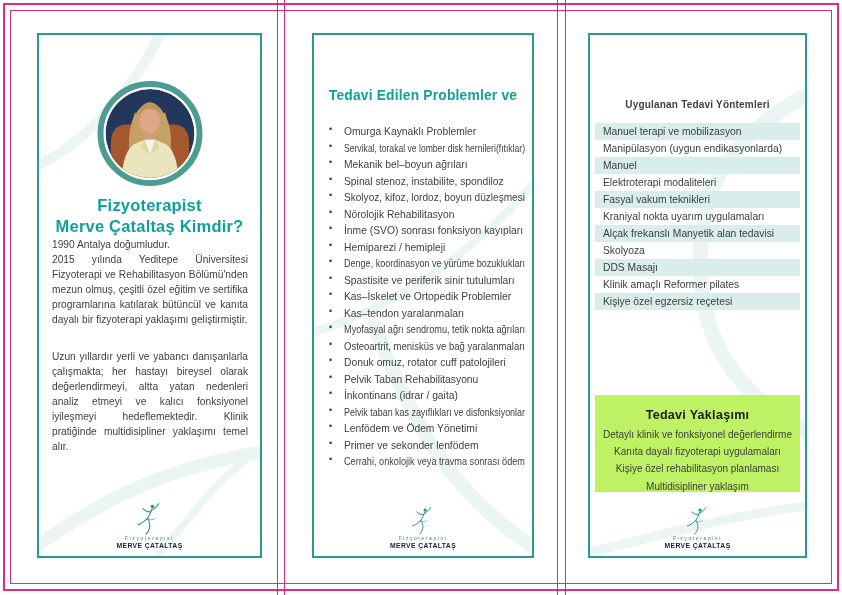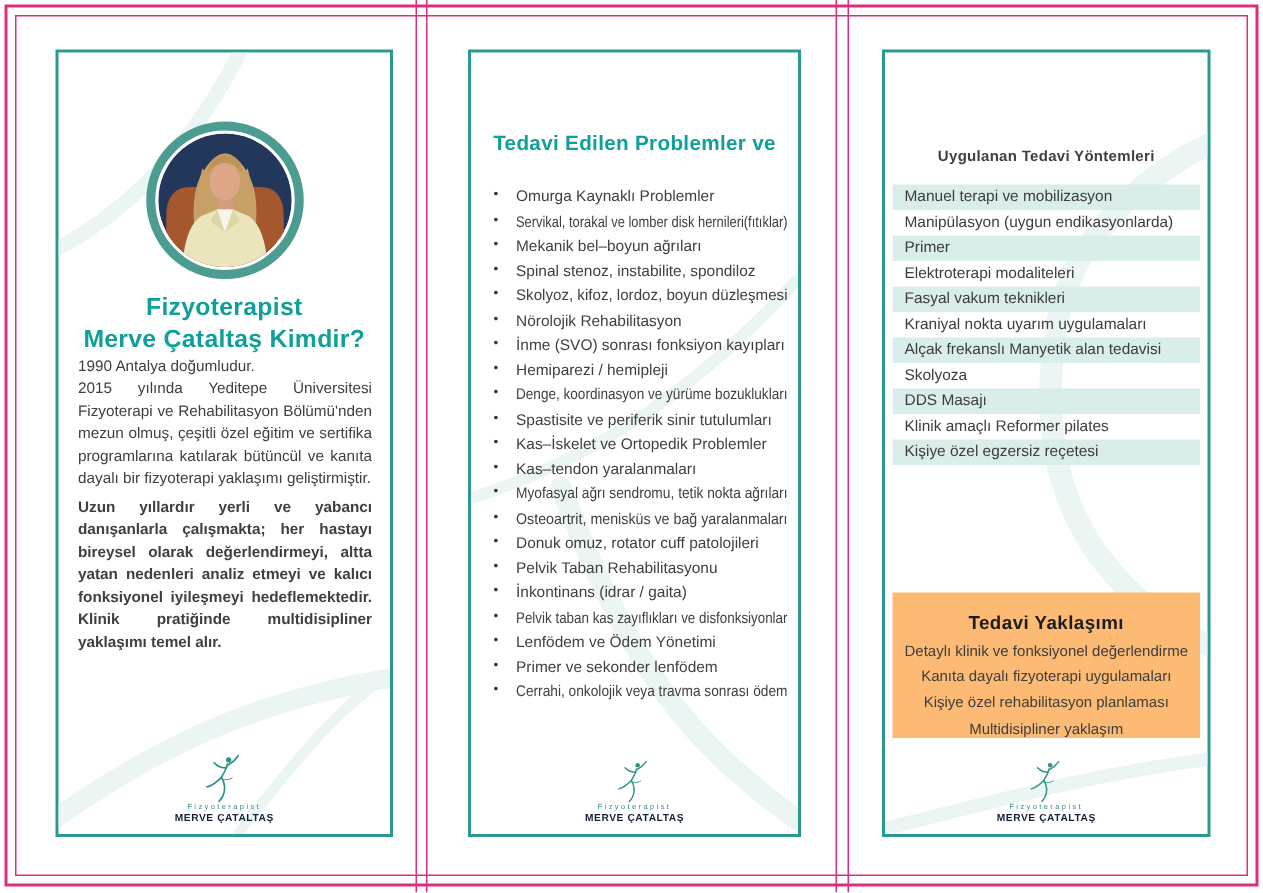--- a/index.html
+++ b/index.html
@@ -23,21 +23,21 @@
 
   
   .photo-ring{position:absolute;left:50%;top:46px;transform:translateX(-50%);
     width:89px;height:89px;border-radius:50%;border:6px solid #4d9c92;background:#fff;padding:2px;}
   .photo-ring svg{width:89px;height:89px;border-radius:50%;display:block;}
   .h-about{position:absolute;left:0;right:0;top:160px;margin:0;text-align:center;
     color:#10a09a;font-size:16.5px;font-weight:bold;line-height:1.25;letter-spacing:.2px;}
   .about-text{position:absolute;left:13px;right:12px;top:203px;
     color:#3f3f3f;font-size:10.2px;line-height:1.47;text-align:justify;}
   .about-text p{margin:0;}
-  .about-text p.gap{margin-top:4px;font-weight:bold;}
+  .about-text p.gap{margin-top:22px;}
 
   
   .logo{position:absolute;left:0;right:0;bottom:7px;text-align:center;line-height:1.1;}
   .logo svg{display:block;margin:0 auto 1px auto;}
   .logo-sub{font-size:5px;letter-spacing:1.6px;color:#2f9288;text-transform:none;}
   .logo-name{font-size:6.8px;font-weight:bold;color:#15203c;letter-spacing:.4px;}
 
   
   .h-mid{position:absolute;left:0;right:0;top:52px;margin:0;text-align:center;
     color:#10a09a;font-size:13.8px;font-weight:bold;line-height:1.25;letter-spacing:.2px;}
@@ -48,21 +48,21 @@
   .bullets .txt{white-space:nowrap;display:inline-block;}
 
   
   .h-right{position:absolute;left:0;right:0;top:64px;margin:0;text-align:center;
     color:#404040;font-size:10px;font-weight:bold;letter-spacing:.2px;}
   .treat-list{position:absolute;left:5px;right:5px;top:88px;}
   .t-row{height:17px;display:flex;align-items:center;padding-left:8px;
     color:#3d3d3d;font-size:10.3px;}
   .t-row.odd{background:#d9edeb;}
   .t-row .txt{white-space:nowrap;display:inline-block;}
-  .approach{position:absolute;left:5px;right:5px;top:360px;height:97px;background:#fdba74;
+  .approach{position:absolute;left:5px;right:5px;top:360px;height:97px;background:#bef264;
     text-align:center;}
   .approach-title{margin-top:13px;font-size:12.5px;font-weight:bold;color:#1d1d1d;letter-spacing:.3px;}
   .approach-items{margin-top:4px;font-size:10px;color:#3d3d3d;line-height:1.72;}
 </style>
 </head>
 <body>
 
 <div class="sheet">
 
   <div class="crop-outer"></div>
@@ -256,21 +256,21 @@
 
         <div class="t-row odd">
           <span class="txt fit">Manuel terapi ve mobilizasyon</span>
         </div>
 
         <div class="t-row even">
           <span class="txt fit">Manipülasyon (uygun endikasyonlarda)</span>
         </div>
 
         <div class="t-row odd">
-          <span class="txt fit">Primer</span>
+          <span class="txt fit">Manuel</span>
         </div>
 
         <div class="t-row even">
           <span class="txt fit">Elektroterapi modaliteleri</span>
         </div>
 
         <div class="t-row odd">
           <span class="txt fit">Fasyal vakum teknikleri</span>
         </div>
 

